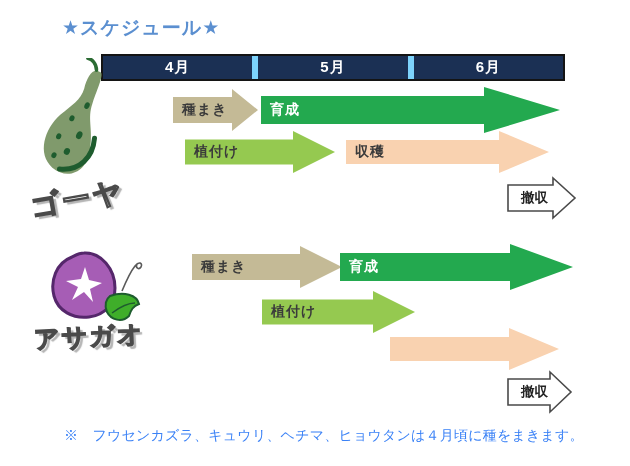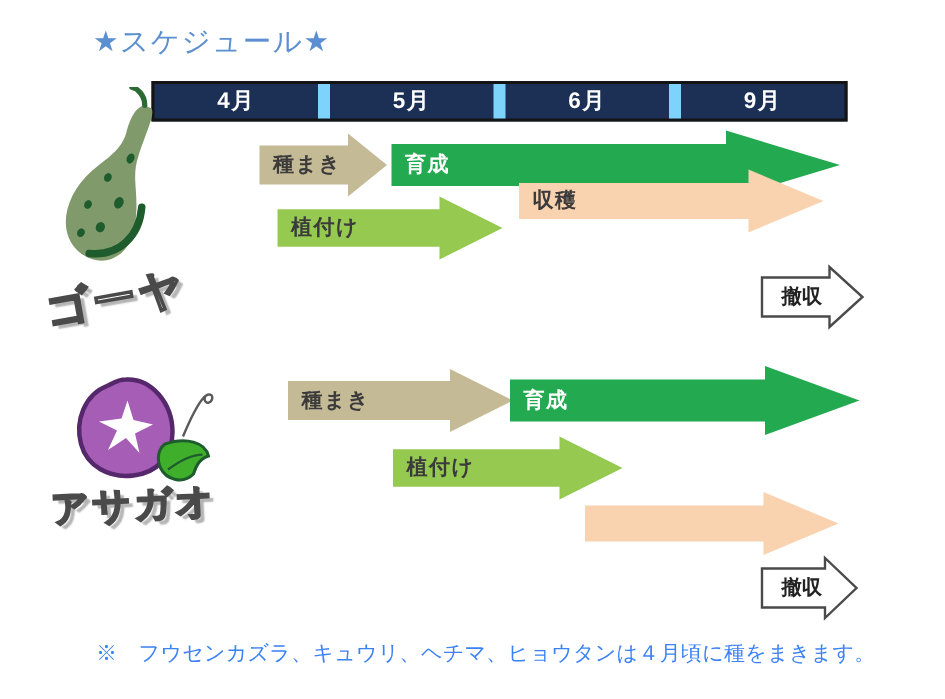--- a/index.html
+++ b/index.html
@@ -1,31 +1,31 @@
 <!DOCTYPE html>
 <html><head>
 <meta charset="utf-8">
 <style>
   html,body{margin:0;padding:0;background:#fff;}
   #canvas{
     position:relative;width:630px;height:466px;background:#ffffff;
     font-family:"Liberation Sans","DejaVu Sans",sans-serif;overflow:hidden;
   }
   .page-title{
-    position:absolute;left:62px;top:15px;font-size:19px;font-weight:400;
+    position:absolute;left:62px;top:15px;font-size:19px;font-weight:700;
     letter-spacing:1px;color:#5b8fd0;
   }
   .month-bar{
     position:absolute;left:101px;top:54px;width:464px;height:27px;
     background:#1b3054;border:2px solid #141414;display:flex;box-sizing:border-box;
   }
   .month-cell{
     flex:1;display:flex;align-items:center;justify-content:center;
     color:#ffffff;font-weight:700;font-size:15px;letter-spacing:1px;
-    border-right:8px solid #7dd3fc;
+    border-right:6px solid #7dd3fc;
   }
   .month-cell:last-child{border-right:none;}
   .plant-label{
     position:absolute;font-weight:700;color:#ffffff;
     -webkit-text-stroke:1.3px #4a4a4a;
     text-shadow:3px 3px 1px rgba(140,140,140,0.65);
     letter-spacing:2px;white-space:nowrap;
   }
   #goya-label{left:30px;top:180px;font-size:29px;transform:rotate(-10deg);}
   #asagao-label{left:34px;top:320px;font-size:25px;transform:rotate(-3deg);}
@@ -47,21 +47,20 @@
 <body>
 
 <div id="canvas">
 
   <div class="page-title">★スケジュール★</div>
 
   <div class="month-bar" id="month-bar">
       <div class="month-cell">4月</div>
       <div class="month-cell">5月</div>
       <div class="month-cell">6月</div>
-      <div class="month-cell">9月</div>
     </div>
 
   <svg class="illust" style="left:22px;top:58px;" width="125" height="132" viewBox="0 0 125 132">
     <g transform="rotate(26 58 62)">
       <path d="M52 10 C46 12 46 22 48 32 C50 44 44 52 38 66 C30 86 34 111 54 117 C75 122 87 104 80 84 C73 63 64 58 62 42 C60 30 60 12 56 10 Z" fill="#809a6c"></path>
       <path d="M51 10 C48 4 42 2 38 3" stroke="#2b6b33" stroke-width="3.5" fill="none" stroke-linecap="round"></path>
       <path d="M79 72 C86 90 80 108 61 115" stroke="#1e5c2e" stroke-width="5" fill="none" stroke-linecap="round"></path>
       <ellipse cx="58" cy="46" rx="2.5" ry="3.5" fill="#1e5c2e"></ellipse>
       <ellipse cx="50" cy="64" rx="2.5" ry="3" fill="#1e5c2e"></ellipse>
       <ellipse cx="64" cy="76" rx="3" ry="4" fill="#1e5c2e"></ellipse>
@@ -93,21 +92,21 @@
           <polygon points="0,9 223,9 223,0 299,23 223,46 223,37 0,37" fill="#23a94f"></polygon>
         </svg>
         <span class="arrow-label" style="color:#ffffff;">育成</span>
       </div>
       <div class="arrow" style="left: 185px; top: 131px; width: 150px; height: 42px;">
         <svg width="150" height="42">
           <polygon points="0,8.5 108,8.5 108,0 150,21 108,42 108,33.5 0,33.5" fill="#95c950"></polygon>
         </svg>
         <span class="arrow-label" style="color:#3b3b3b;">植付け</span>
       </div>
-      <div class="arrow" style="left: 346px; top: 113px; width: 203px; height: 42px; text-align: center;">
+      <div class="arrow" style="left: 346px; top: 131px; width: 203px; height: 42px; text-align: center;">
         <svg width="203" height="42">
           <polygon points="0,9 153,9 153,0 203,21 153,42 153,33 0,33" fill="#f9d2b0"></polygon>
         </svg>
         <span class="arrow-label" style="color:#3b3b3b;">収穫</span>
       </div>
       <div class="arrow" style="left: 508px; top: 178px; width: 67px; height: 40px;">
         <svg width="67" height="40">
           <polygon points="0,7 45,7 45,0 67,20 45,40 45,33 0,33" fill="#ffffff" stroke="#4a4a4a" stroke-width="1.6" stroke-linejoin="miter"></polygon>
         </svg>
         <span class="arrow-label" style="color:#222222;left:13px;font-size:13.5px;letter-spacing:0;">撤収</span>

